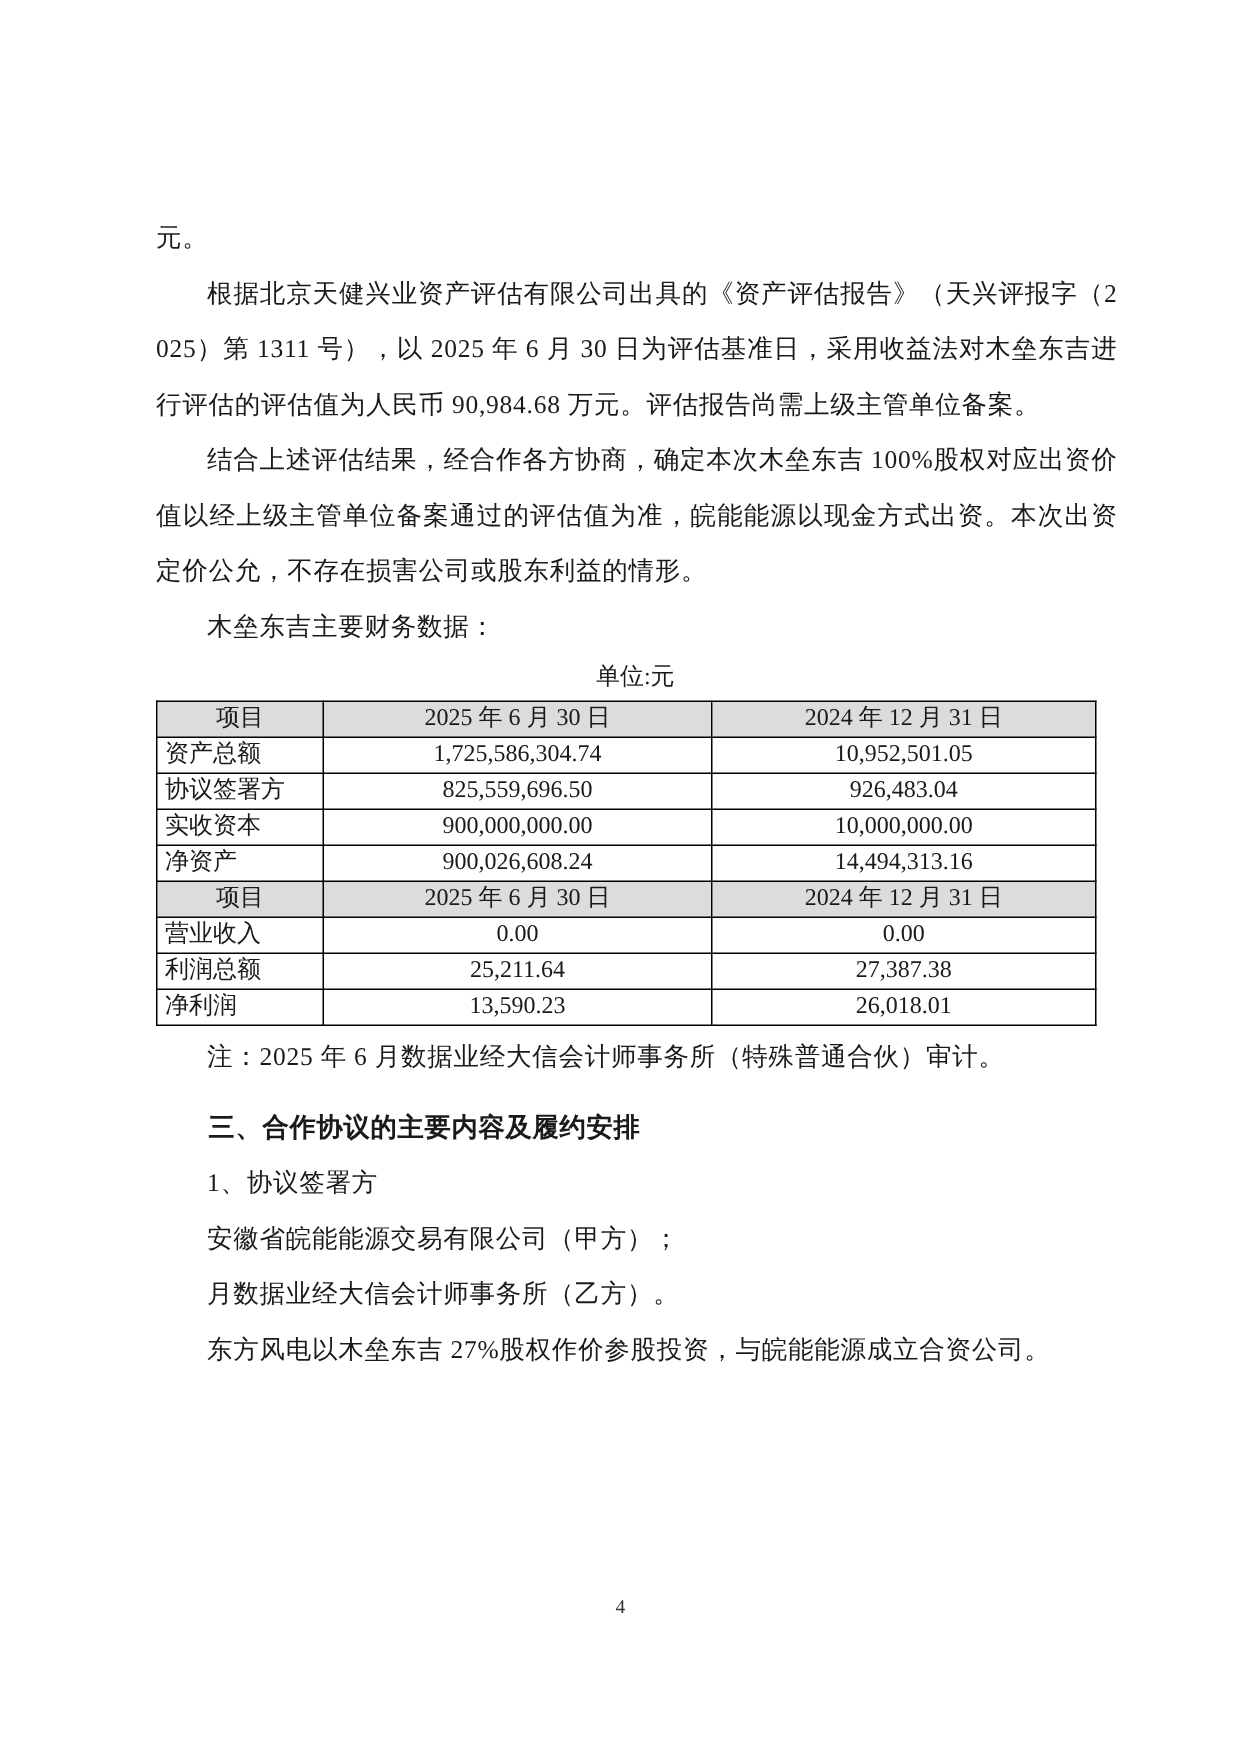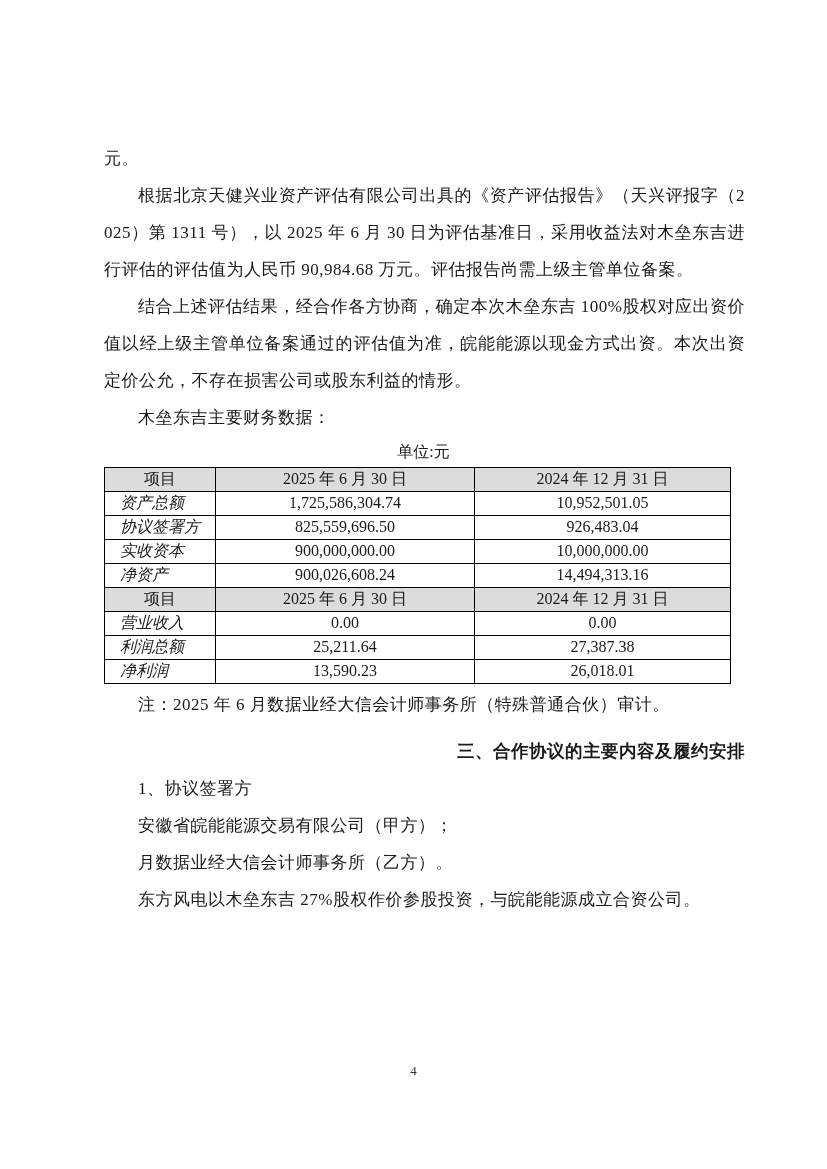--- a/index.html
+++ b/index.html
@@ -40,46 +40,45 @@
     width: 626px;
     margin-top: 3px;
     border: 1.5px solid #000;
   }
   table.fin col.c0 { width: 111px; }
   table.fin col.c1 { width: 259px; }
   table.fin col.c2 { width: 256px; }
   table.fin td {
     border: 1px solid #000;
     height: 23px;
-    padding: 0 15px;
+    padding: 0 5px;
     font-size: 16px;
     line-height: 1.15;
     text-align: center;
     vertical-align: middle;
     overflow: hidden;
     white-space: nowrap;
   }
   table.fin tr.hdr td { background: #dcdcdc; }
-  table.fin td.item { text-align: left; font-style: italic; }
+  table.fin td.item { text-align: left; }
   .note {
     margin: 7px 0 0 0;
     font-size: 17px;
     line-height: 28px;
     text-indent: 2em;
     letter-spacing: 0.5px;
   }
   .sec-heading {
     margin: 14px 0 0 0;
     font-family: Liberation Serif, serif;
     font-weight: bold;
     font-size: 17.5px;
     line-height: 37px;
     text-indent: 2em;
     letter-spacing: 0.5px;
-    text-align: right;
   }
   .page-number {
     position: absolute;
     top: 1063px;
     left: 0;
     width: 100%;
     text-align: center;
     font-size: 13px;
     color: #333;
   }

